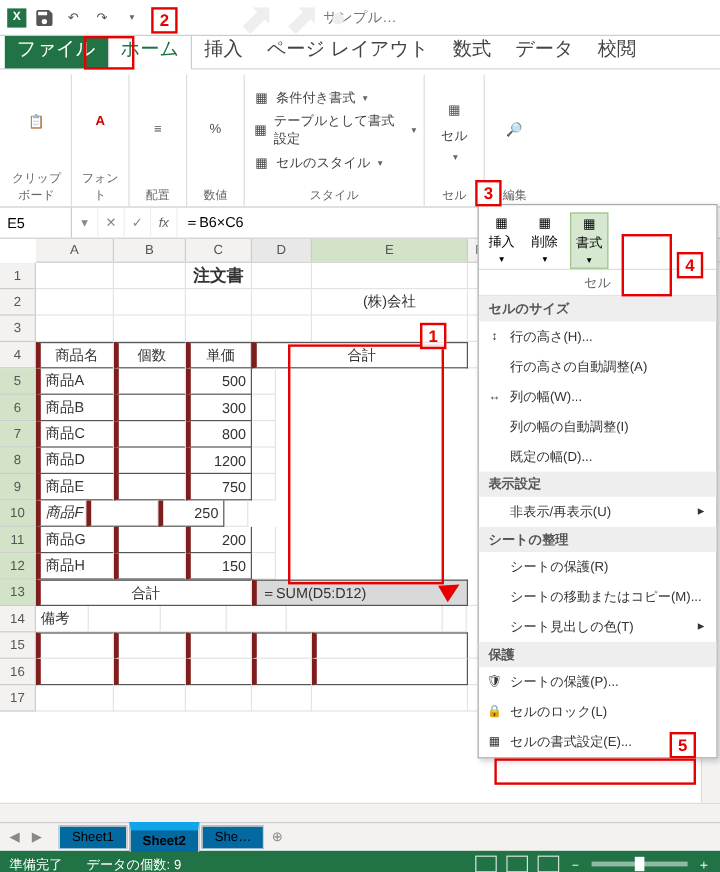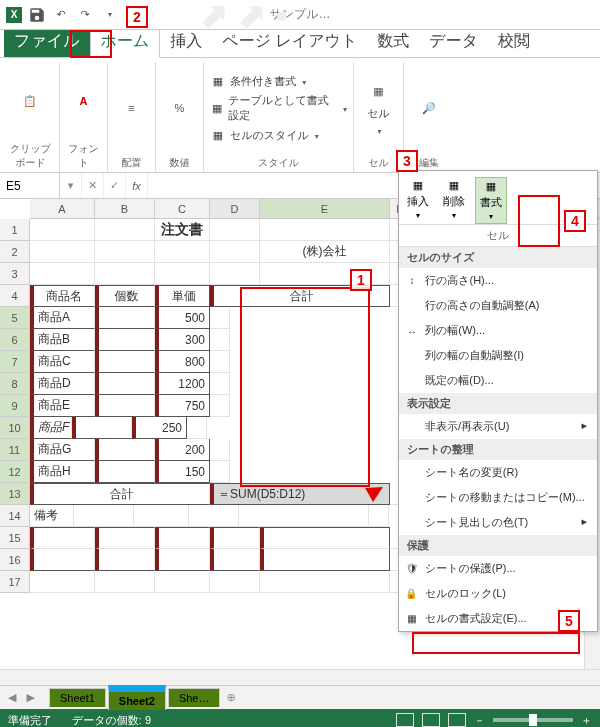--- a/index.html
+++ b/index.html
@@ -59,21 +59,21 @@
   .overlay-panel { position: absolute; top: 170px; right: 2px; width: 200px; background: #fff; border: 1px solid #aaa; box-shadow: 2px 2px 5px rgba(0,0,0,0.2); z-index: 40; font-size: 11px; }
   .op-header { display: flex; border-bottom: 1px solid #ddd; padding: 6px 4px 0; gap: 6px; }
   .op-hbtn { display: flex; flex-direction: column; align-items: center; gap: 2px; padding: 2px 4px; cursor: pointer; }
   .op-hbtn.active { background: #d6e8d0; border: 1px solid #9cc38c; }
   .op-section-title { background: #eee; padding: 3px 8px; color: #555; font-weight: bold; }
   .op-item { padding: 5px 10px 5px 26px; cursor: pointer; position: relative; color: #333; }
   .op-item .mi-icon { position: absolute; left: 6px; top: 5px; width: 14px; height: 14px; display: flex; align-items: center; justify-content: center; font-size: 10px; }
 
   .sheet-tabs { height: 24px; border-top: 1px solid #ccc; display: flex; align-items: center; padding: 0 4px; gap: 2px; font-size: 11px; background: #f3f2f1; }
   .st-nav { padding: 0 4px; color: #888; cursor: pointer; }
-  .st-tab { padding: 3px 10px; border: 1px solid #ccc; border-bottom: none; cursor: pointer; background: #4d7c0f; }
+  .st-tab { padding: 3px 10px; border: 1px solid #ccc; border-bottom: none; cursor: pointer; background: #0369a1; }
   .st-tab.active { font-weight: bold; border-top: 7px solid #0ea5e9; }
 
   .statusbar { height: 22px; background: #217346; color: #fff; display: flex; align-items: center; font-size: 11px; padding: 0 8px; gap: 20px; }
   .statusbar .sb-right { margin-left: auto; display: flex; align-items: center; gap: 8px; }
   .view-btn { width: 18px; height: 14px; border: 1px solid #fff; opacity: .8; }
   .zoom-track { width: 80px; height: 4px; background: rgba(255,255,255,.5); position: relative; }
   .zoom-thumb { width: 8px; height: 12px; background: #fff; position: absolute; top: -4px; left: 36px; }
 
   .scrollbar-v { position: absolute; right: 0; top: 20px; width: 16px; bottom: 0; background: #f3f2f1; border-left: 1px solid #ddd; }
   .scrollbar-h { height: 16px; background: #f3f2f1; border-top: 1px solid #ddd; }
@@ -181,20 +181,21 @@
     <div class="group-label">編集</div>
   </div>
 </div>
 
 <div class="formula-bar-row">
   <div class="name-box">E5</div>
   <div class="fb-btn">▾</div>
   <div class="fb-btn">✕</div>
   <div class="fb-btn">✓</div>
   <div class="fb-btn fx-label">fx</div>
+  <div class="formula-input">＝B6×C6</div>
 </div>
 
 <div class="sheet-area">
   <div class="col-headers" id="colheaders">
       <div class="col-h" style="width: 65px;">A</div>
       <div class="col-h" style="width: 60px;">B</div>
       <div class="col-h" style="width: 55px;">C</div>
       <div class="col-h" style="width: 50px; background: rgb(232, 232, 232);">D</div>
       <div class="col-h" style="width: 130px; background: rgb(210, 227, 200);">E</div>
       <div class="col-h" style="width: 20px;">F</div>
@@ -373,21 +374,21 @@
   <div class="op-item"><span class="mi-icon">↕</span><span>行の高さ(H)...</span></div>
   <div class="op-item"><span>行の高さの自動調整(A)</span></div>
   <div class="op-item"><span class="mi-icon">↔</span><span>列の幅(W)...</span></div>
   <div class="op-item"><span>列の幅の自動調整(I)</span></div>
   <div class="op-item"><span>既定の幅(D)...</span></div>
 
   <div class="op-section-title">表示設定</div>
   <div class="op-item"><span>非表示/再表示(U)</span><span style="float:right">▸</span></div>
 
   <div class="op-section-title">シートの整理</div>
-  <div class="op-item"><span>シート名の変更(R)</span></div>
+  <div class="op-item"><span>シートの保護(R)</span></div>
   <div class="op-item"><span>シートの移動またはコピー(M)...</span></div>
   <div class="op-item"><span>シート見出しの色(T)</span><span style="float:right">▸</span></div>
 
   <div class="op-section-title">保護</div>
   <div class="op-item"><span class="mi-icon">🛡</span><span>シートの保護(P)...</span></div>
   <div class="op-item"><span class="mi-icon">🔒</span><span>セルのロック(L)</span></div>
   <div class="op-item"><span class="mi-icon">▦</span><span>セルの書式設定(E)...</span></div>
 </div>
 <div class="annot-box" style="top:195px;left:518px;width:42px;height:52px"></div>
 <div class="annot" style="top:210px;left:564px;width:22px;height:22px">4</div>

